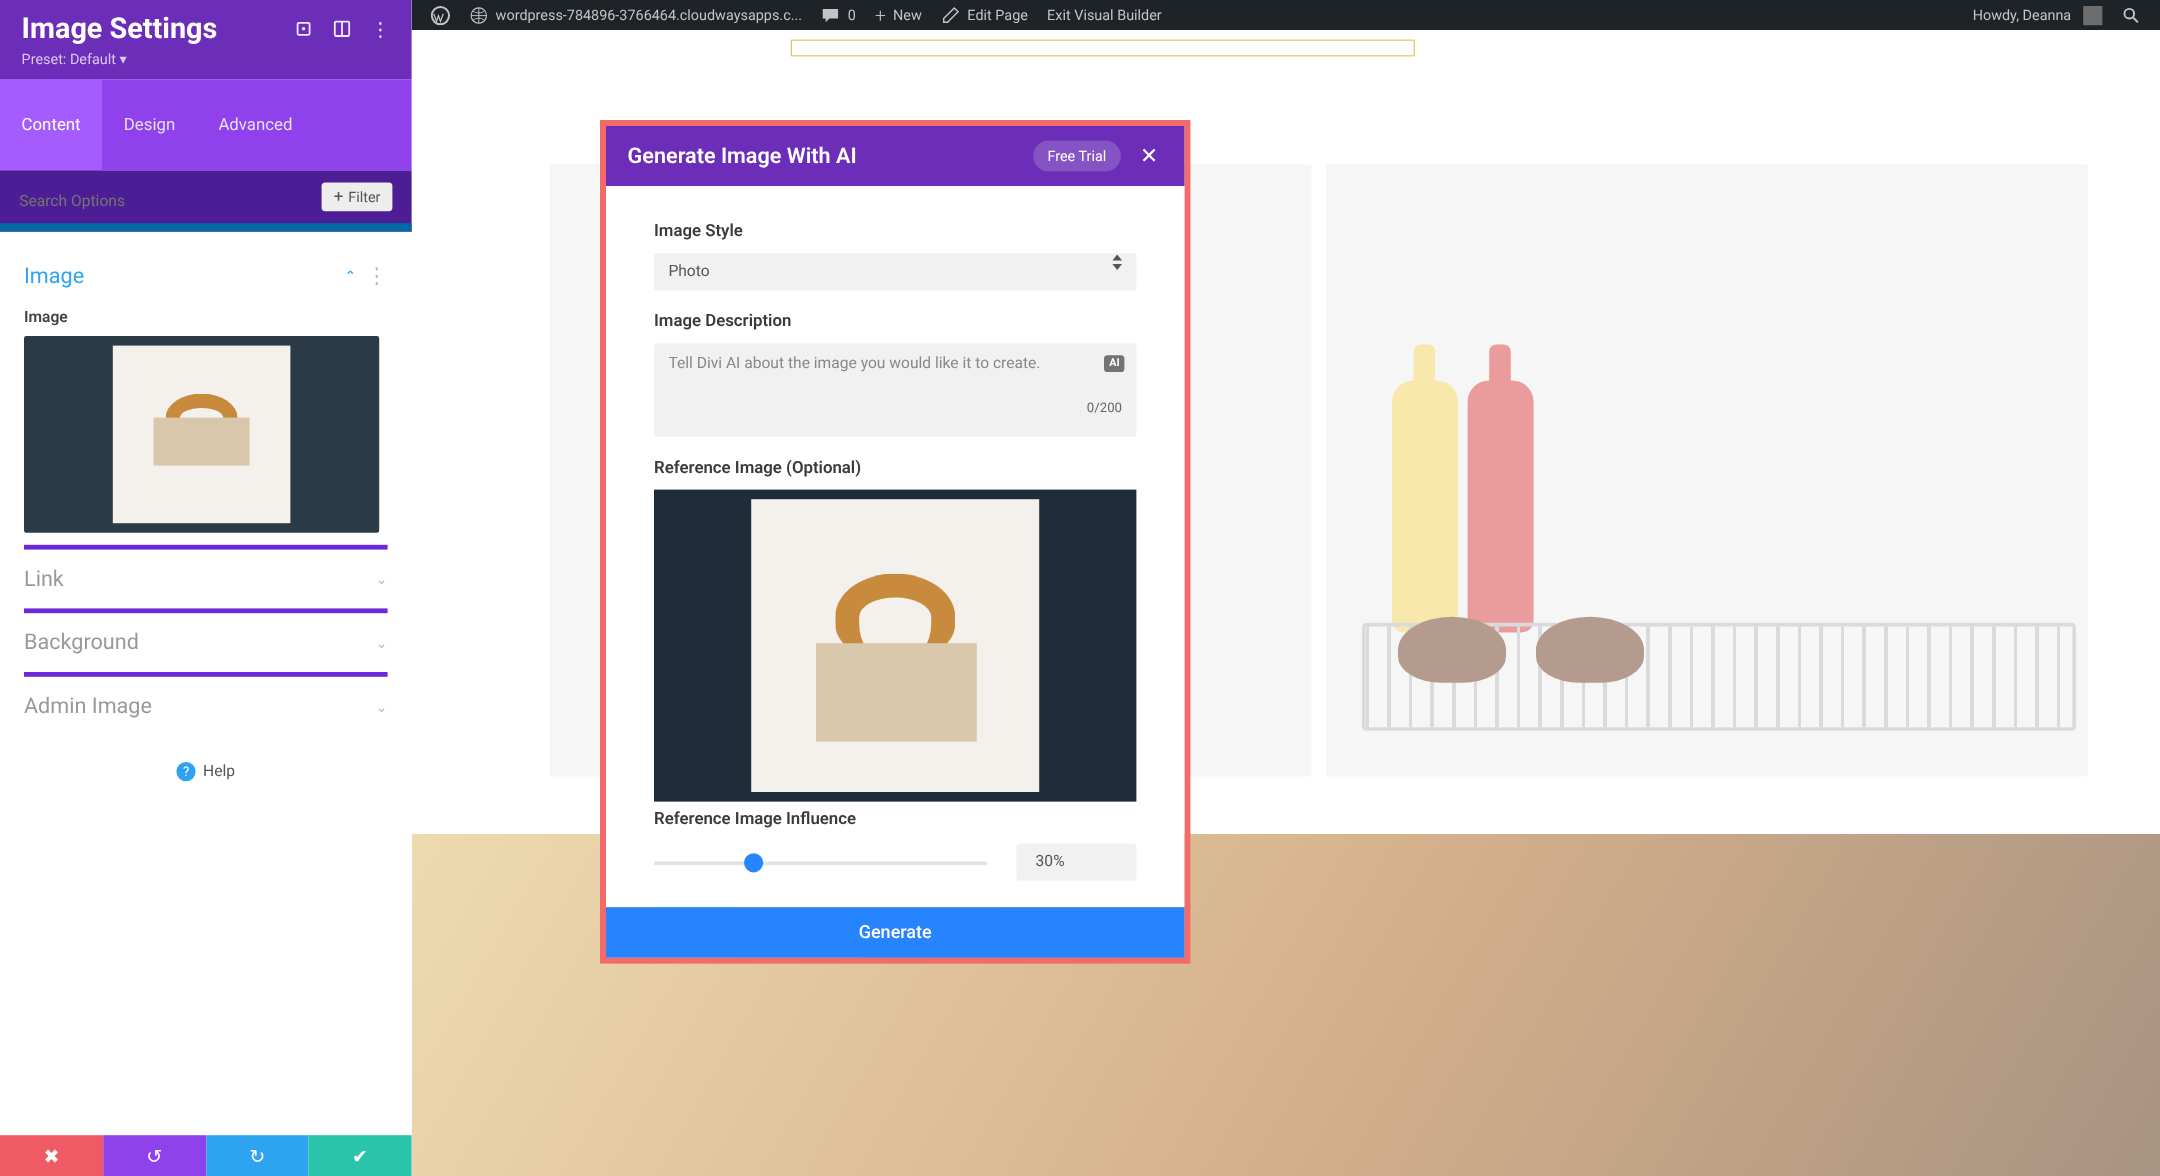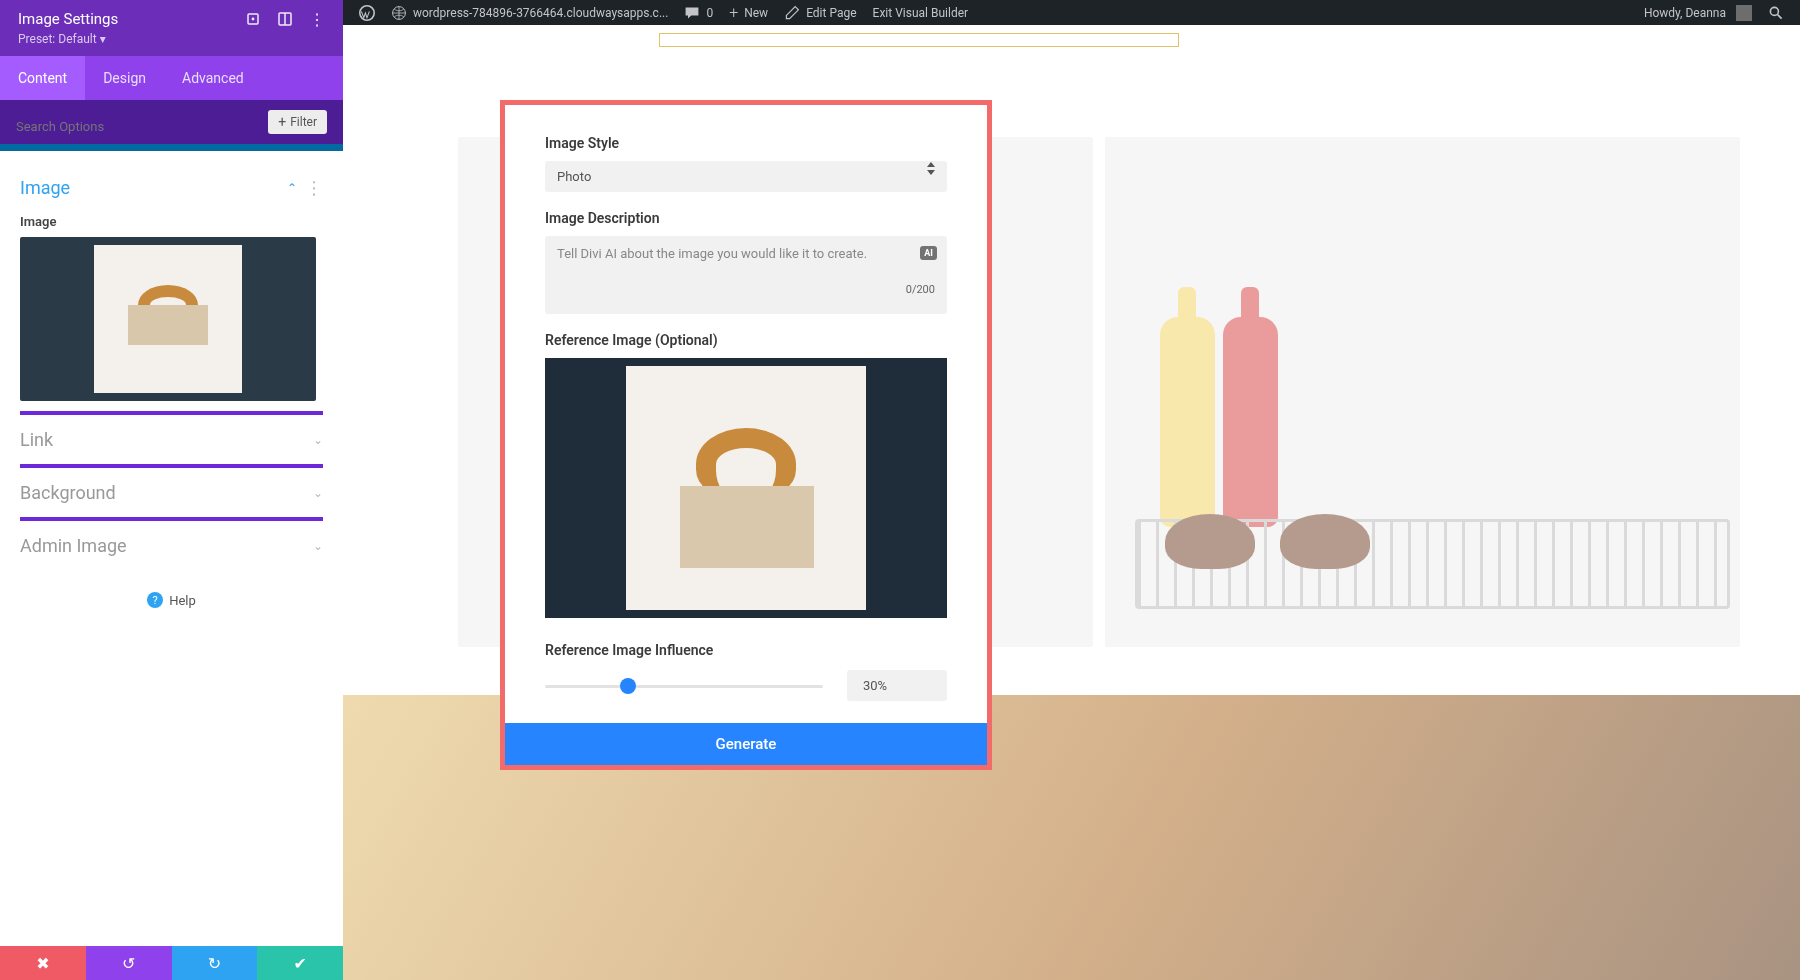--- a/index.html
+++ b/index.html
@@ -16,26 +16,26 @@
 .canvas { position:absolute; top:25px; left:343px; right:0; bottom:0; background:#fff; overflow:hidden; }
 .canvas .sel-box { position:absolute; top:8px; left:316px; width:520px; height:14px; border:1px solid #e0c36a; background:#fff; }
 .canvas .grid { position:absolute; top:112px; left:115px; right:60px; display:flex; gap:12px; }
 .canvas .grid .cell { flex:1; height:510px; background:#eee; opacity:.5; border-radius:2px; }
 .canvas .big-img { position:absolute; left:0; right:0; top:670px; height:300px; background:linear-gradient(120deg,#e4c27a 0%,#b57a3c 55%,#6e4a2e 100%); opacity:.6; }
 
 
 .panel { position:absolute; left:0; top:0; width:343px; bottom:0; background:#fff; display:flex; flex-direction:column; }
 .panel-head { background:#6c2eb9; color:#fff; padding:10px 18px 10px; }
 .panel-title-row { display:flex; align-items:center; gap:10px; }
-.panel-title { font-size:15px; font-weight:400; flex:1; }
+.panel-title { font-size:24px; font-weight:700; flex:1; }
 .panel-head-icons { display:flex; gap:16px; align-items:center; }
 .panel-head-icons span { width:16px; height:16px; display:inline-flex; align-items:center; justify-content:center; cursor:pointer; opacity:.9; }
 .preset { font-size:12px; color:#d9c9f0; margin-top:4px; }
 .tabs { display:flex; background:#8f42ec; }
-.tab { padding:14px 18px; font-size:14px; color:#e9ddfa; cursor:pointer; }
+.tab { padding:30px 18px; font-size:14px; color:#e9ddfa; cursor:pointer; }
 .tab.active { background:#a55cff; color:#fff; }
 .search-row { display:flex; align-items:flex-end; padding:10px 16px; background:#4c1d95; border-bottom:7px solid #0369a1; }
 .search-row input { flex:1; border:none; outline:none; background:transparent; font-size:13px; color:#888; }
 .filter-btn { background:#ededed; border-radius:3px; padding:4px 10px; font-size:12px; color:#555; display:flex; align-items:center; gap:4px; cursor:pointer; }
 
 .accordion { padding:12px 20px 4px; }
 .acc-head { display:flex; align-items:center; padding:14px 0; font-size:18px; color:#999; border-top:4px solid #6d28d9; cursor:pointer; }
 .acc-head:first-of-type { border-top:none; }
 .acc-head.open { color:#2ea3f2; }
 .acc-head .spacer { flex:1; }
@@ -240,20 +240,25 @@
 
   <div class="panel-footer">
     <div class="fb discard">✖</div>
     <div class="fb undo">↺</div>
     <div class="fb redo">↻</div>
     <div class="fb save">✔</div>
   </div>
 </div>
 
 <div class="modal-wrap">
+  <div class="modal-head">
+    <div class="modal-title">Generate Image With AI</div>
+    <div class="free-trial">Free Trial</div>
+    <div class="modal-close">✕</div>
+  </div>
   <div class="modal-body">
     <div class="m-label">Image Style</div>
     <div class="m-select">Photo</div>
 
     <div class="m-label" style="margin-top:18px">Image Description</div>
     <div class="m-textarea">
       <span>Tell Divi AI about the image you would like it to create.</span>
       <span class="ai-badge">AI</span>
       <span class="m-count">0/200</span>
     </div>
@@ -261,21 +266,21 @@
     <div class="m-label" style="margin-top:18px">Reference Image (Optional)</div>
     <div class="m-refimg">
       <div class="m-refimg-inner">
         <div class="pretzel-big">
             <div class="loop"></div>
             <div class="bag"></div>
           </div>
       </div>
     </div>
 
-    <div class="m-label" style="margin-top:24px">Reference Image Influence</div>
+    <div class="m-label" style="margin-top:7px">Reference Image Influence</div>
     <div class="m-slider-row">
       <div class="m-slider">
         <div class="track"></div>
           <div class="thumb"></div>
       </div>
       <div class="m-slider-val">30%</div>
     </div>
   </div>
   <div class="modal-action">Generate</div>
 </div>

